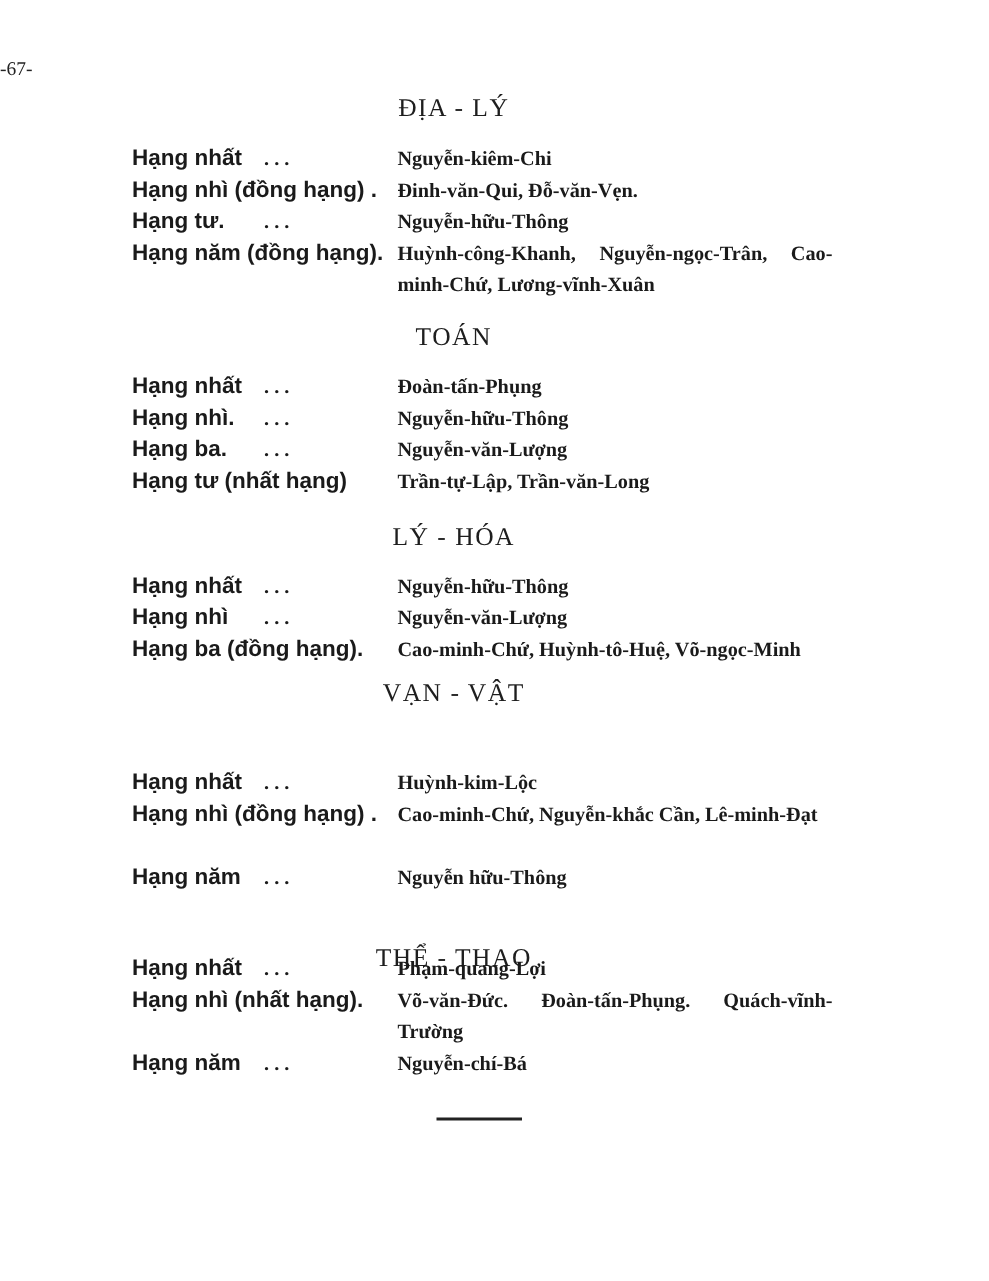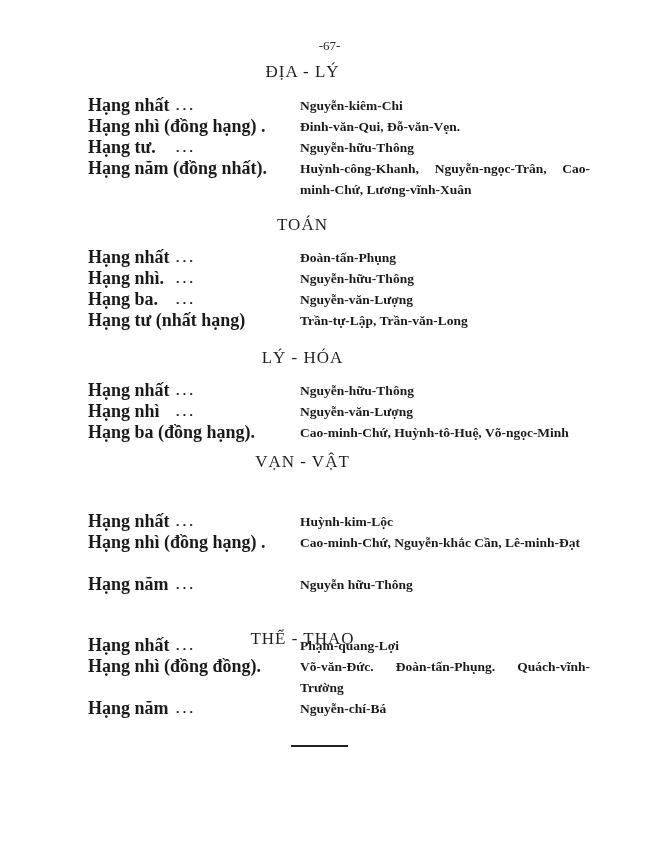--- a/index.html
+++ b/index.html
@@ -1,31 +1,31 @@
 <!DOCTYPE html>
 <html><head>
   <meta charset="utf-8">
   <style>
     html, body { margin: 0; padding: 0; background: #ffffff; }
     body {
       width: 659px; height: 854px; position: relative; overflow: hidden;
       font-family: "DejaVu Serif", serif; color: #1a1a1a;
     }
     .page-num {
-      position: absolute; top: 38px; left: 0; width: 659px; text-align: center;
+      position: absolute; top: 38px; left: 0; width: 659px; text-align: left;
       font-family: "Liberation Serif", serif; font-size: 13px; color: #222;
     }
     .section-title {
       position: absolute; left: 0; width: 605px; text-align: center;
       font-family: "Liberation Serif", serif; font-size: 17px; letter-spacing: 1px; color: #1e1e1e;
     }
     .row { position: absolute; left: 88px; width: 470px; font-size: 12.5px; line-height: 21px; }
-    .label { position: absolute; left: 0; width: 170px; white-space: nowrap; font-weight: bold; font-family: Liberation Serif, serif; font-size: 18px; }
+    .label { position: absolute; left: 0; width: 170px; white-space: nowrap; font-weight: bold; font-family: Liberation Sans, sans-serif; font-size: 15px; }
     .dots { position: absolute; left: 88px; width: 82px; white-space: nowrap; font-weight: bold; font-family: "Liberation Serif", serif; font-size: 13.5px; letter-spacing: 0; }
-    .name { position: absolute; left: 177px; width: 290px; font-family: "Liberation Serif", serif; font-weight: bold; font-size: 13.5px; line-height: 21px; text-align: justify; margin-left: 35px; }
+    .name { position: absolute; left: 177px; width: 290px; font-family: "Liberation Serif", serif; font-weight: bold; font-size: 13.5px; line-height: 21px; text-align: justify; }
     .rule { position: absolute; left: 291px; top: 745px; width: 57px; height: 2px; background: #222; }
   </style>
 </head>
 <body>
 
 <div class="page-num">-67-</div>
 
 <div class="section-title" style="top:62px">ĐỊA - LÝ</div>
 <div class="row" style="top:95px">
   <span class="label">Hạng nhất</span>
@@ -35,21 +35,21 @@
 <div class="row" style="top:116px">
   <span class="label">Hạng nhì (đồng hạng) .</span>
   <span class="name">Đinh-văn-Qui,  Đỗ-văn-Vẹn.</span>
 </div>
 <div class="row" style="top:137px">
   <span class="label">Hạng  tư.</span>
   <span class="dots">.     .     .</span>
   <span class="name">Nguyễn-hữu-Thông</span>
 </div>
 <div class="row" style="top:158px">
-  <span class="label">Hạng năm (đồng nhất).</span>
+  <span class="label">Hạng năm (đồng hạng).</span>
   <span class="name">Huỳnh-công-Khanh,  Nguyễn-ngọc-Trân, Cao-minh-Chứ,  Lương-vĩnh-Xuân</span>
 </div>
 
 <div class="section-title" style="top:215px">TOÁN</div>
 <div class="row" style="top:247px">
   <span class="label">Hạng nhất</span>
   <span class="dots">.     .     .</span>
   <span class="name">Đoàn-tấn-Phụng</span>
 </div>
 <div class="row" style="top:268px">
@@ -99,21 +99,21 @@
   <span class="name">Nguyễn hữu-Thông</span>
 </div>
 
 <div class="section-title" style="top:629px">THỂ - THAO</div>
 <div class="row" style="top:635px">
   <span class="label">Hạng nhất</span>
   <span class="dots">.     .     .</span>
   <span class="name">Phạm-quang-Lợi</span>
 </div>
 <div class="row" style="top:656px">
-  <span class="label">Hạng nhì (đồng đồng).</span>
+  <span class="label">Hạng nhì (nhất hạng).</span>
   <span class="name">Võ-văn-Đức.  Đoàn-tấn-Phụng.  Quách-vĩnh-Trường</span>
 </div>
 <div class="row" style="top:698px">
   <span class="label">Hạng năm</span>
   <span class="dots">.     .     .</span>
   <span class="name">Nguyễn-chí-Bá</span>
 </div>
 
 <div class="rule"></div>
 

